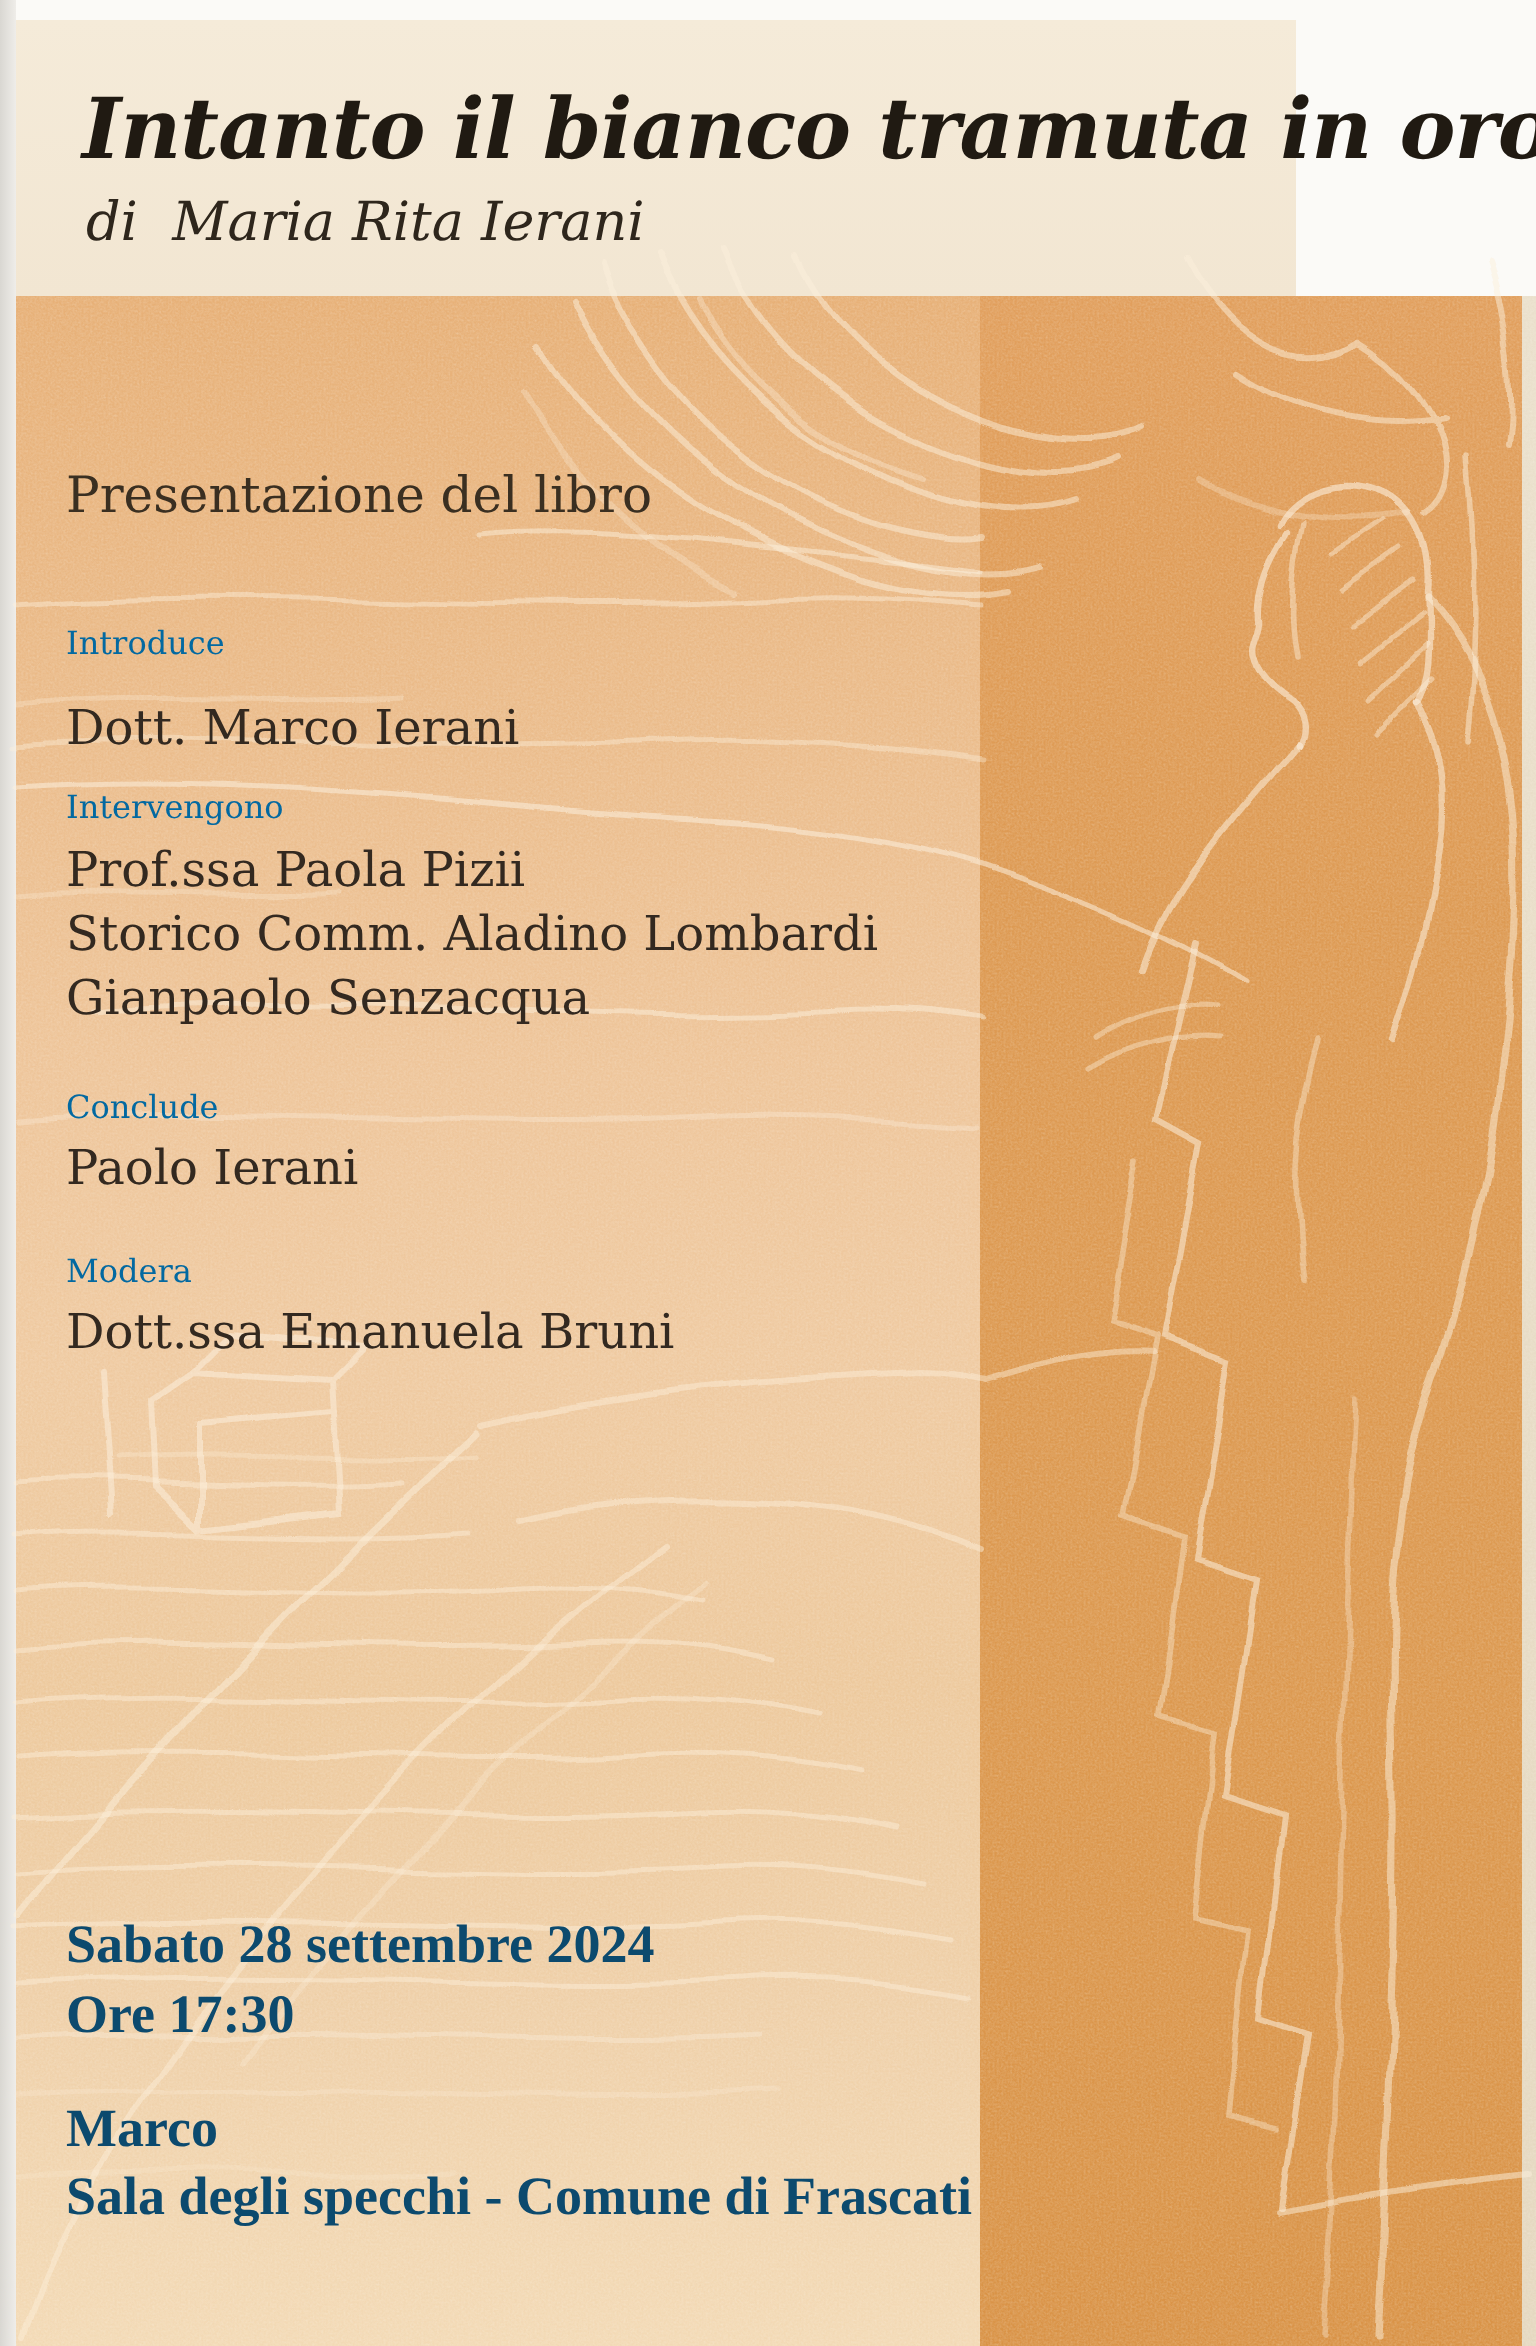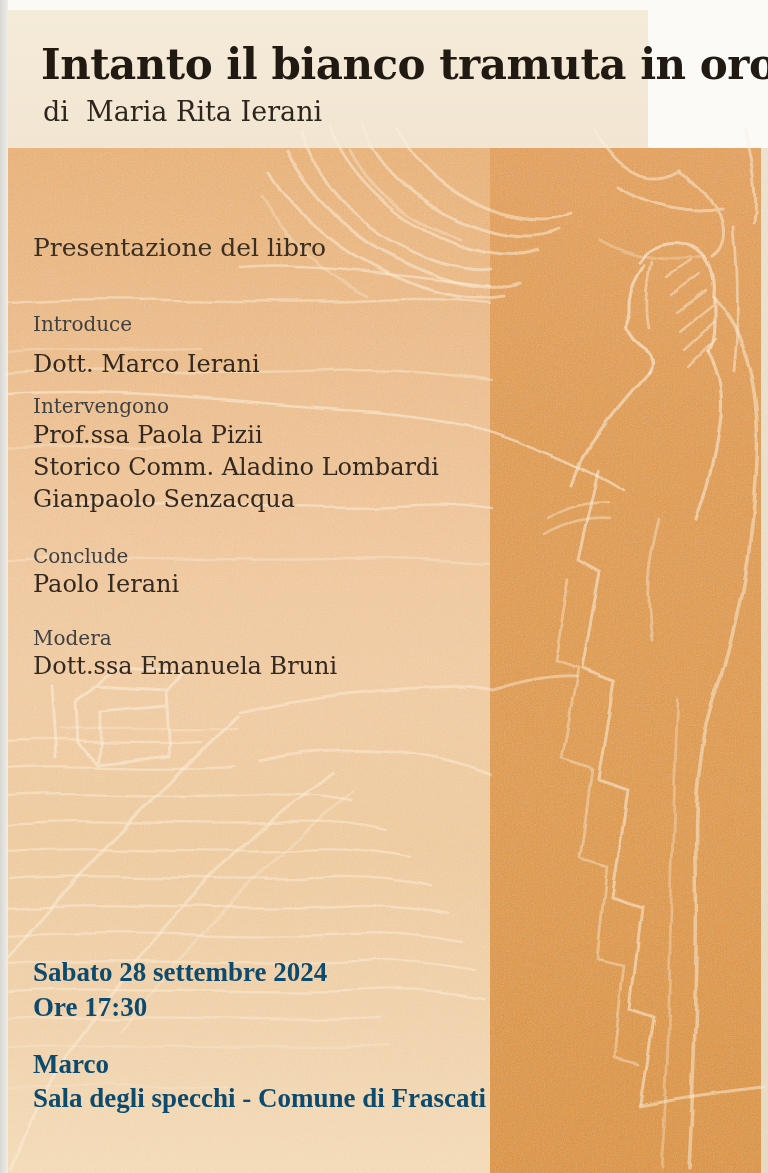--- a/index.html
+++ b/index.html
@@ -3,39 +3,39 @@
 <meta charset="utf-8">
 <style>
   html,body{margin:0;padding:0;background:#fbfaf7;}
   .page{position:relative;width:768px;height:1173px;overflow:hidden;background:#fbfaf7;
         font-family:"DejaVu Serif","Liberation Serif",serif;}
   
   .edge-left{position:absolute;left:0;top:0;width:8px;height:1173px;
              background:linear-gradient(90deg,#d9d7d2,#efede9);}
   
   .header{position:absolute;left:8px;top:10px;width:640px;height:138px;
-          background:linear-gradient(180deg,#f5ebd9,#f2e6d2);}
+          background:linear-gradient(180deg,#f5ebd9,#f2e6d2);font-style:italic;}
   .title{position:absolute;left:33px;top:33px;margin:0;font-size:42px;line-height:1.05;
          font-weight:700;letter-spacing:-0.5px;color:#201a12;white-space:nowrap;}
   .author{position:absolute;left:35px;top:86px;font-size:27px;color:#2e261c;
           white-space:pre-wrap;}
   
   .band-left{position:absolute;left:8px;top:148px;width:482px;height:1025px;
     background:linear-gradient(180deg,#e7b077 0%,#eaba88 18%,#eec59a 38%,
                #efcaa1 52%,#edc99d 68%,#efd0a9 84%,#f3dab6 100%);}
   .band-right{position:absolute;left:490px;top:148px;width:271px;height:1025px;
     background:linear-gradient(180deg,#e19f5d 0%,#dd9a53 30%,#dc9950 65%,#d99347 100%);}
   .edge-right{position:absolute;left:761px;top:148px;width:7px;height:1025px;
               background:linear-gradient(180deg,#eae0cc,#e5d8c0);}
   
   .sketch{position:absolute;left:0;top:0;width:768px;height:1173px;z-index:2;pointer-events:none;}
   
   .txt{position:absolute;left:33px;z-index:3;color:#352a1d;white-space:nowrap;}
   .event-type{top:233px;font-size:25px;color:#3a2f21;}
-  .sec-label{font-size:20px;color:#404040;}
+  .sec-label{font-size:16px;color:#0369a1;}
   .sec-name{font-size:24px;color:#332920;}
   .lbl-introduce{top:312px;} .name-marco{top:350px;}
   .lbl-intervengono{top:394px;} .name-paola{top:421px;} .name-aladino{top:453px;} .name-gianpaolo{top:485px;}
   .lbl-conclude{top:544px;} .name-paolo{top:570px;}
   .lbl-modera{top:626px;} .name-emanuela{top:652px;}
   .strong{font-weight:700;font-size:27px;color:#0c4a6e;font-family:Liberation Serif, serif;}
   .date-line{top:957px;} .time-line{top:992px;}
   .venue-label{top:1049px;} .venue-line1{top:1083px;} .venue-line2{top:1117px;}
 </style>
 </head>

